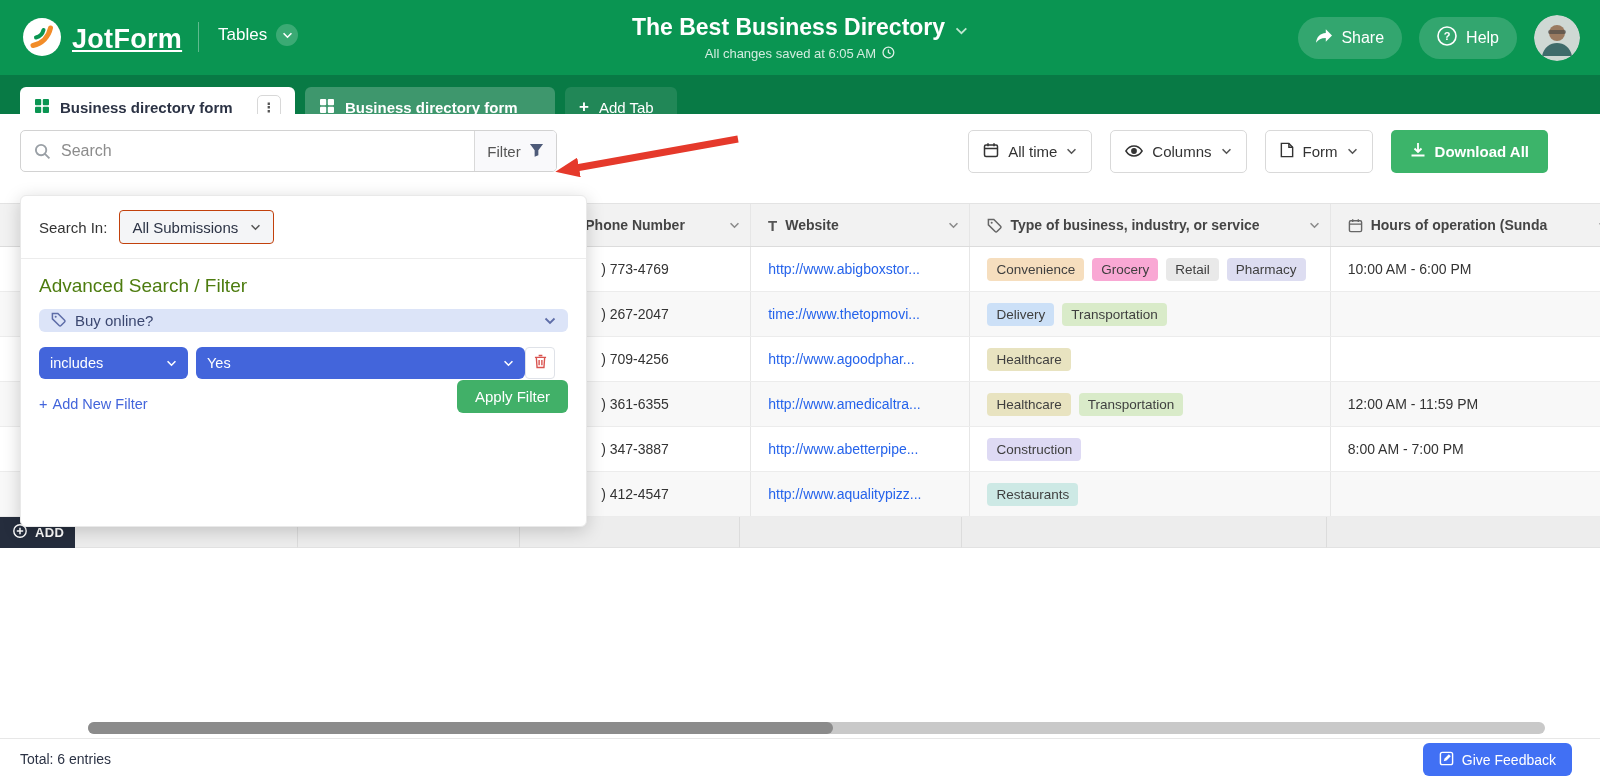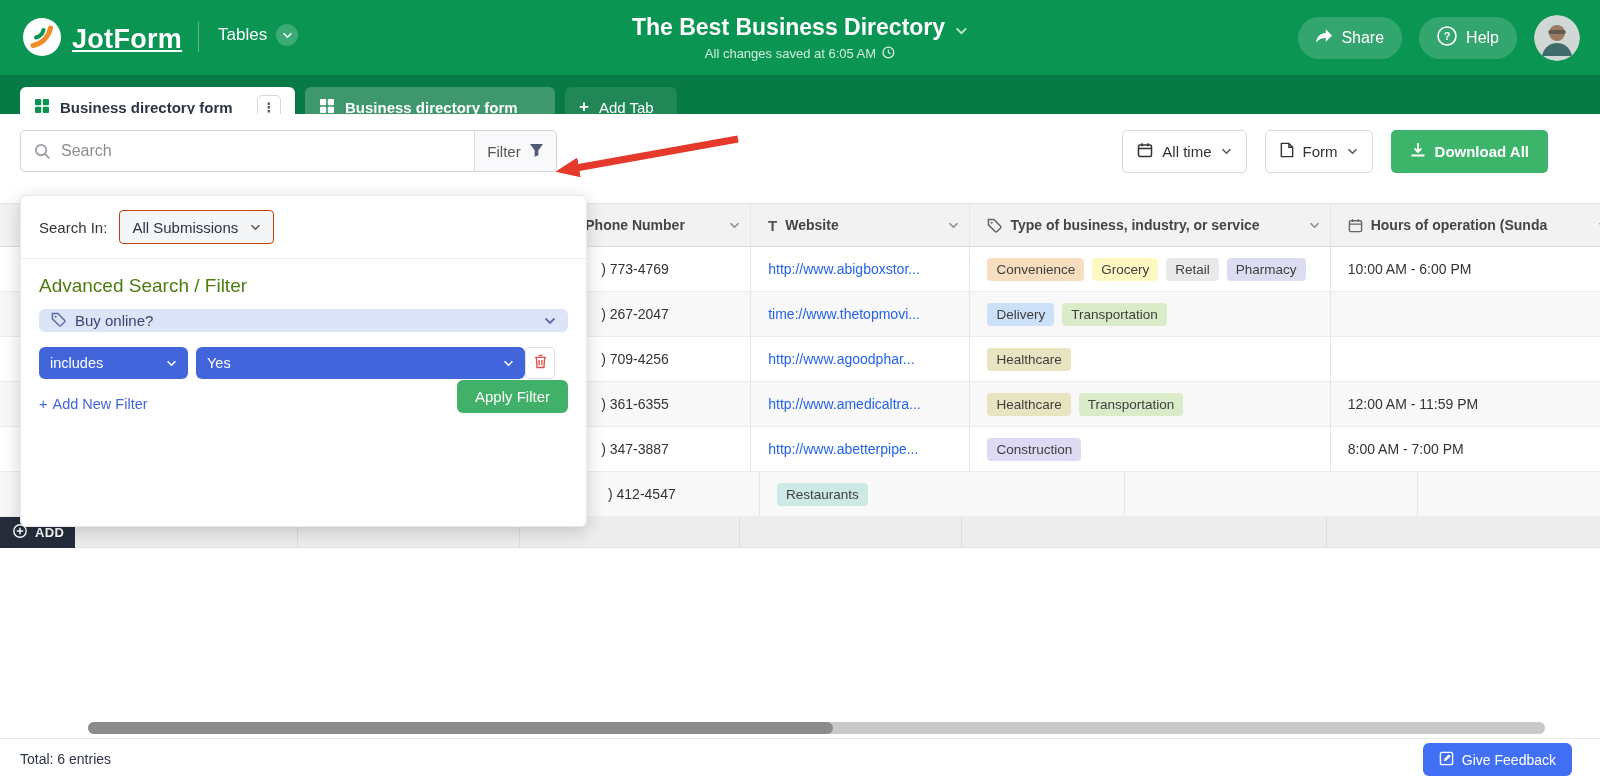--- a/index.html
+++ b/index.html
@@ -218,20 +218,32 @@
               <path d="M1.5 6.5h13M5 1.3v3M11 1.3v3"></path>
             </svg>
         </span>
         <span>All time</span>
         <svg width="11" height="7" viewBox="0 0 12 8" fill="none" stroke="#555" stroke-width="1.8">
             <path d="M1.5 1.5L6 6l4.5-4.5"></path>
           </svg>
       </div>
       <div class="tb-btn">
         <span>
+          <svg width="18" height="12" viewBox="0 0 20 13" fill="none" stroke="#333" stroke-width="1.6">
+              <path d="M1 6.5C3.5 2.5 6.5 1 10 1s6.5 1.5 9 5.5C16.5 10.5 13.5 12 10 12S3.5 10.5 1 6.5z"></path>
+              <circle cx="10" cy="6.5" r="2.4" fill="#333"></circle>
+            </svg>
+        </span>
+        <span>Columns</span>
+        <svg width="11" height="7" viewBox="0 0 12 8" fill="none" stroke="#555" stroke-width="1.8">
+            <path d="M1.5 1.5L6 6l4.5-4.5"></path>
+          </svg>
+      </div>
+      <div class="tb-btn">
+        <span>
           <svg width="14" height="16" viewBox="0 0 14 17" fill="none" stroke="#333" stroke-width="1.5">
               <path d="M1 1.5h8l4 4v10H1z"></path>
               <path d="M9 1.5v4h4"></path>
             </svg>
         </span>
         <span>Form</span>
         <svg width="11" height="7" viewBox="0 0 12 8" fill="none" stroke="#555" stroke-width="1.8">
             <path d="M1.5 1.5L6 6l4.5-4.5"></path>
           </svg>
       </div>
@@ -301,21 +313,21 @@
     <div id="tbody">
         <div class="trow">
           <div class="cell" style="width:318px"></div>
           <div class="cell" style="width:222px"></div>
           <div class="cell phone" style="width:220px">) 773-4769</div>
           <div class="cell" style="width:222px">
             <a class="wlink">http://www.abigboxstor...</a>
           </div>
           <div class="cell tags" style="width:365px">
             <span class="chip" style="background:#F6DEBE">Convenience</span>
-            <span class="chip" style="background:#fef9c3">Grocery</span>
+            <span class="chip" style="background:#f9a8d4">Grocery</span>
             <span class="chip" style="background:#E9E9E9">Retail</span>
             <span class="chip" style="background:#DDDDF1">Pharmacy</span>
           </div>
           <div class="cell" style="width:293px">10:00 AM - 6:00 PM</div>
         </div>
         <div class="trow alt">
           <div class="cell" style="width:318px"></div>
           <div class="cell" style="width:222px"></div>
           <div class="cell phone" style="width:220px">) 267-2047</div>
           <div class="cell" style="width:222px">
@@ -361,20 +373,23 @@
           </div>
           <div class="cell tags" style="width:365px">
             <span class="chip" style="background:#DEDAF4">Construction</span>
           </div>
           <div class="cell" style="width:293px">8:00 AM - 7:00 PM</div>
         </div>
         <div class="trow alt">
           <div class="cell" style="width:318px"></div>
           <div class="cell" style="width:222px"></div>
           <div class="cell phone" style="width:220px">) 412-4547</div>
+          <div class="cell" style="width:222px">
+            <a class="wlink">http://www.aqualitypizz...</a>
+          </div>
           <div class="cell tags" style="width:365px">
             <span class="chip" style="background:#CDE9E5">Restaurants</span>
           </div>
           <div class="cell" style="width:293px"></div>
         </div>
       </div>
     <div class="add-row">
       <div class="add-chip">
         <span>
           <svg width="14" height="14" viewBox="0 0 14 14">

